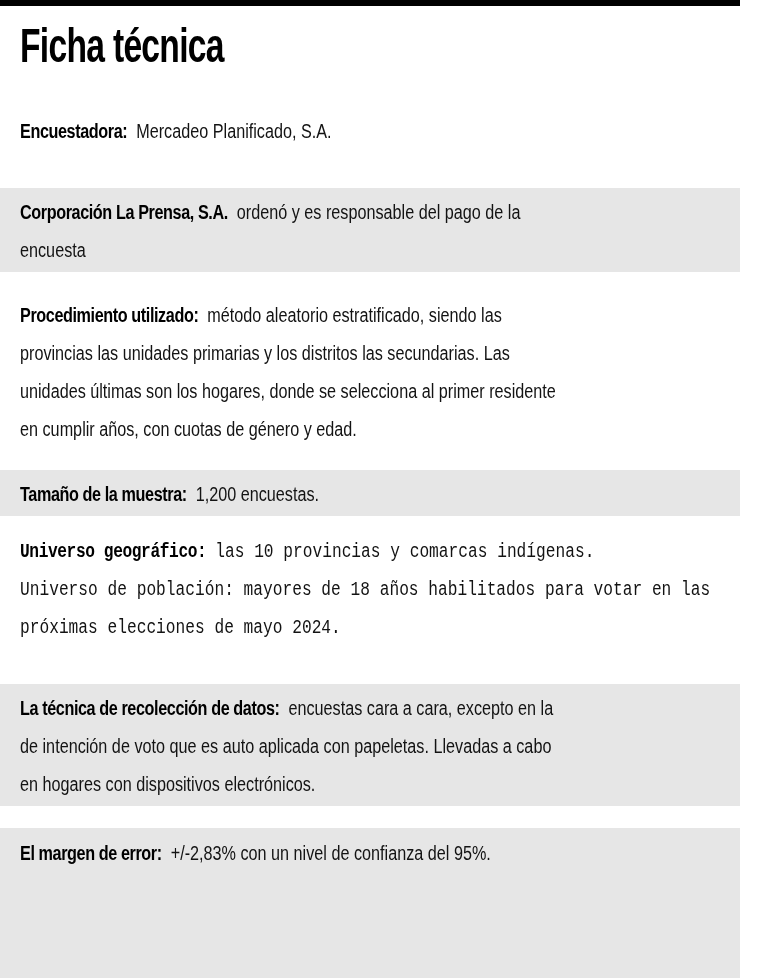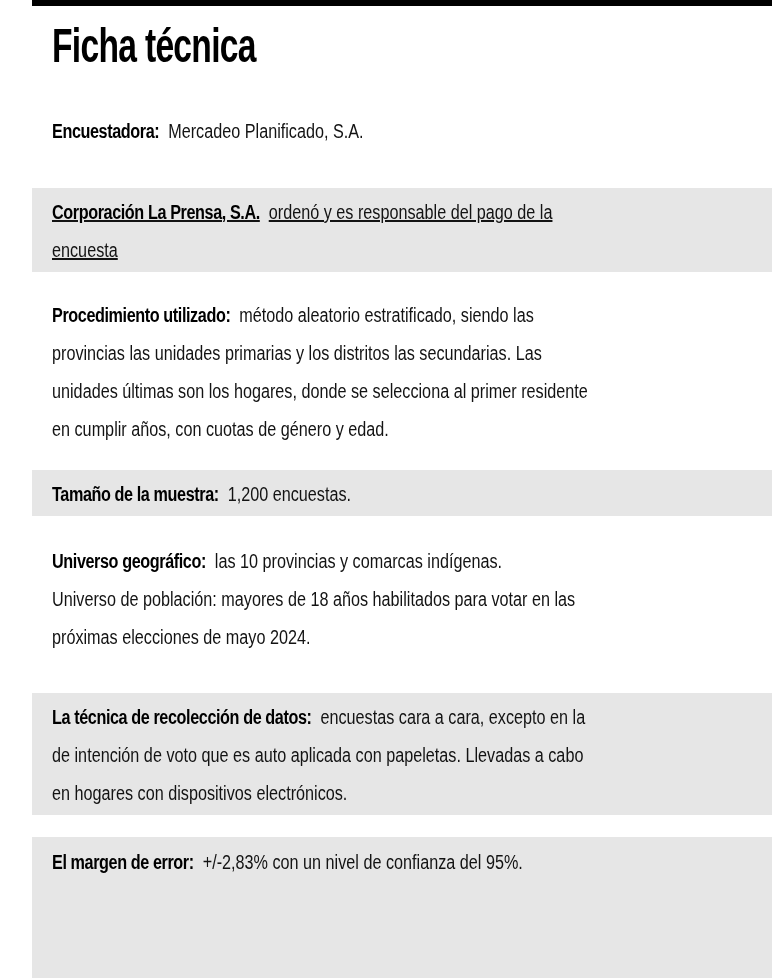--- a/index.html
+++ b/index.html
@@ -4,21 +4,21 @@
 <style>
   html, body { margin: 0; padding: 0; }
   body {
     width: 780px;
     height: 978px;
     background: #ffffff;
     overflow: hidden;
     font-family: "Liberation Sans", sans-serif;
     color: #131313;
   }
-  .page { width: 740px; height: 978px; display: flex; flex-direction: column; padding-left: 32px; }
+  .page { width: 740px; height: 978px; display: flex; flex-direction: column; }
 
   .top-rule { height: 6px; background: #000000; flex: 0 0 auto; }
 
   h1.page-title {
     margin: 14px 0 0 20px;
     font-size: 48px;
     line-height: 52px;
     font-weight: bold;
     letter-spacing: -1px;
     color: #000000;
@@ -32,24 +32,24 @@
     white-space: nowrap;
     transform: scaleX(0.81);
     transform-origin: 0 50%;
   }
   .sec .lbl { font-weight: bold; color: #000000; margin-right: 11px; letter-spacing: -0.5px; }
 
   .sec.white { margin-left: 20px; margin-right: 12px; }
   .sec.gray  { background: #e6e6e6; padding-left: 20px; padding-right: 12px; }
 
   .s1 { margin-top: 40px; }
-  .s2 { margin-top: 38px; padding-top: 5px; padding-bottom: 3px; text-decoration: underline; }
+  .s2 { margin-top: 38px; padding-top: 5px; padding-bottom: 3px; }
   .s3 { margin-top: 24px; }
   .s4 { margin-top: 22px; padding-top: 5px; padding-bottom: 3px; }
-  .s5 { margin-top: 26px; }
+  .s5 { margin-top: 17px; font-family: Liberation Mono, monospace; }
   .s6 { margin-top: 37px; padding-top: 5px; padding-bottom: 3px; }
   .s7 { margin-top: 42px; }
   .s8 { margin-top: 22px; padding-top: 6px; padding-bottom: 12px; flex: 1 0 auto; }
 </style>
 </head>
 <body>
 
 <div class="page">
 
   <div class="top-rule"></div>

